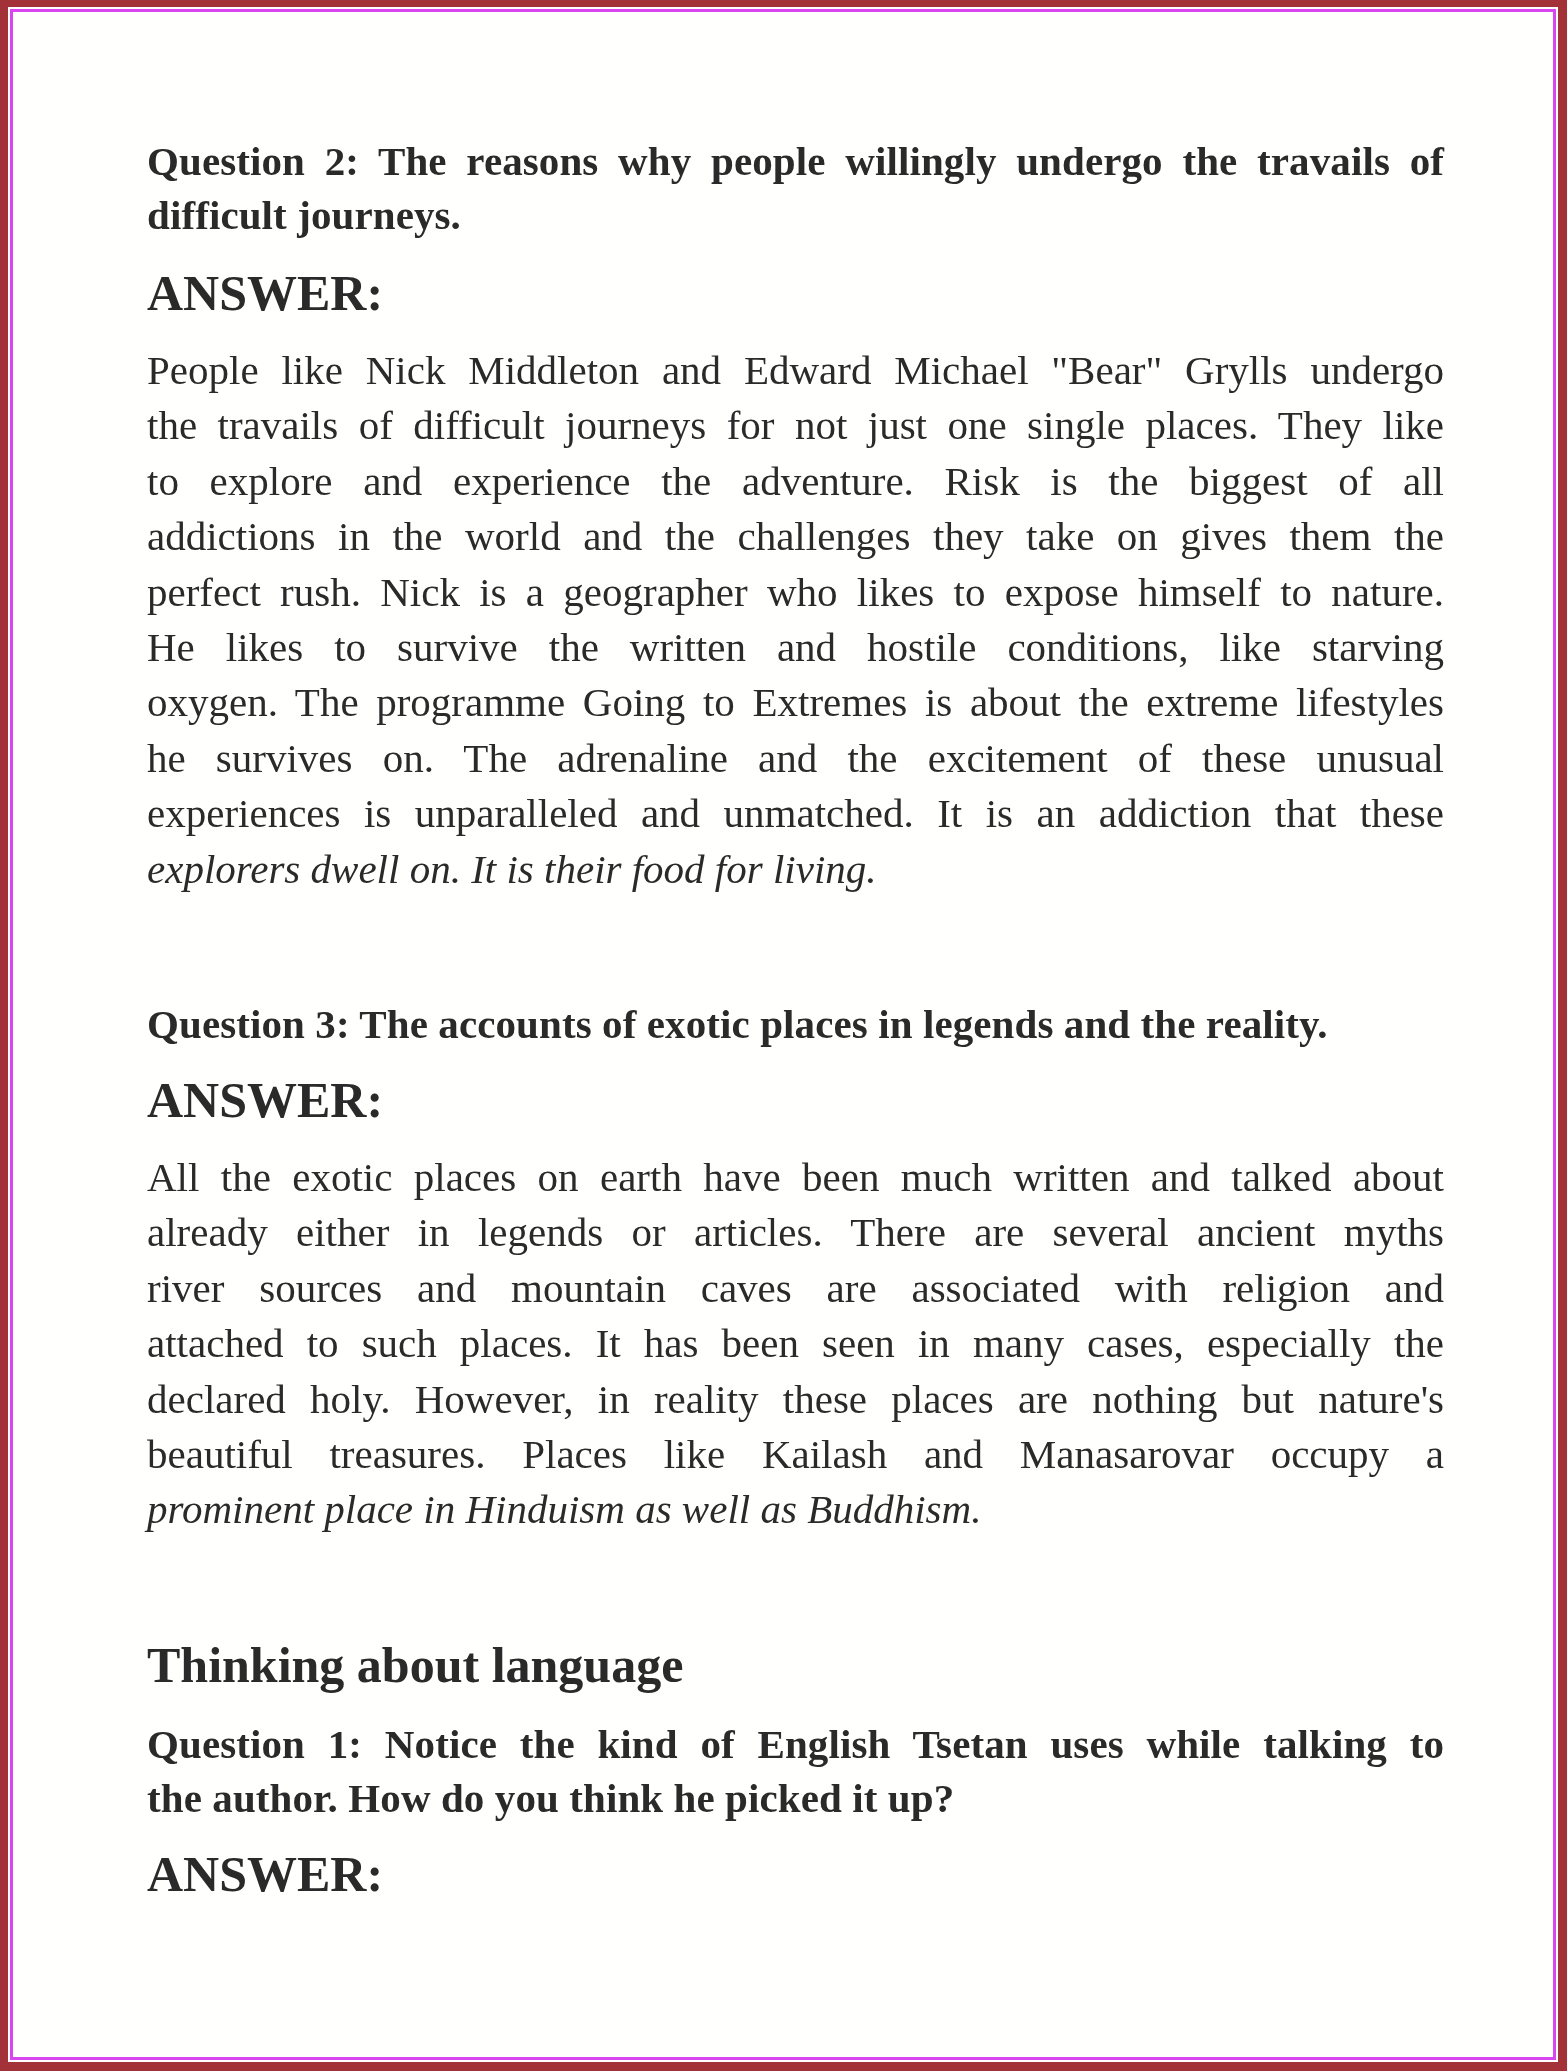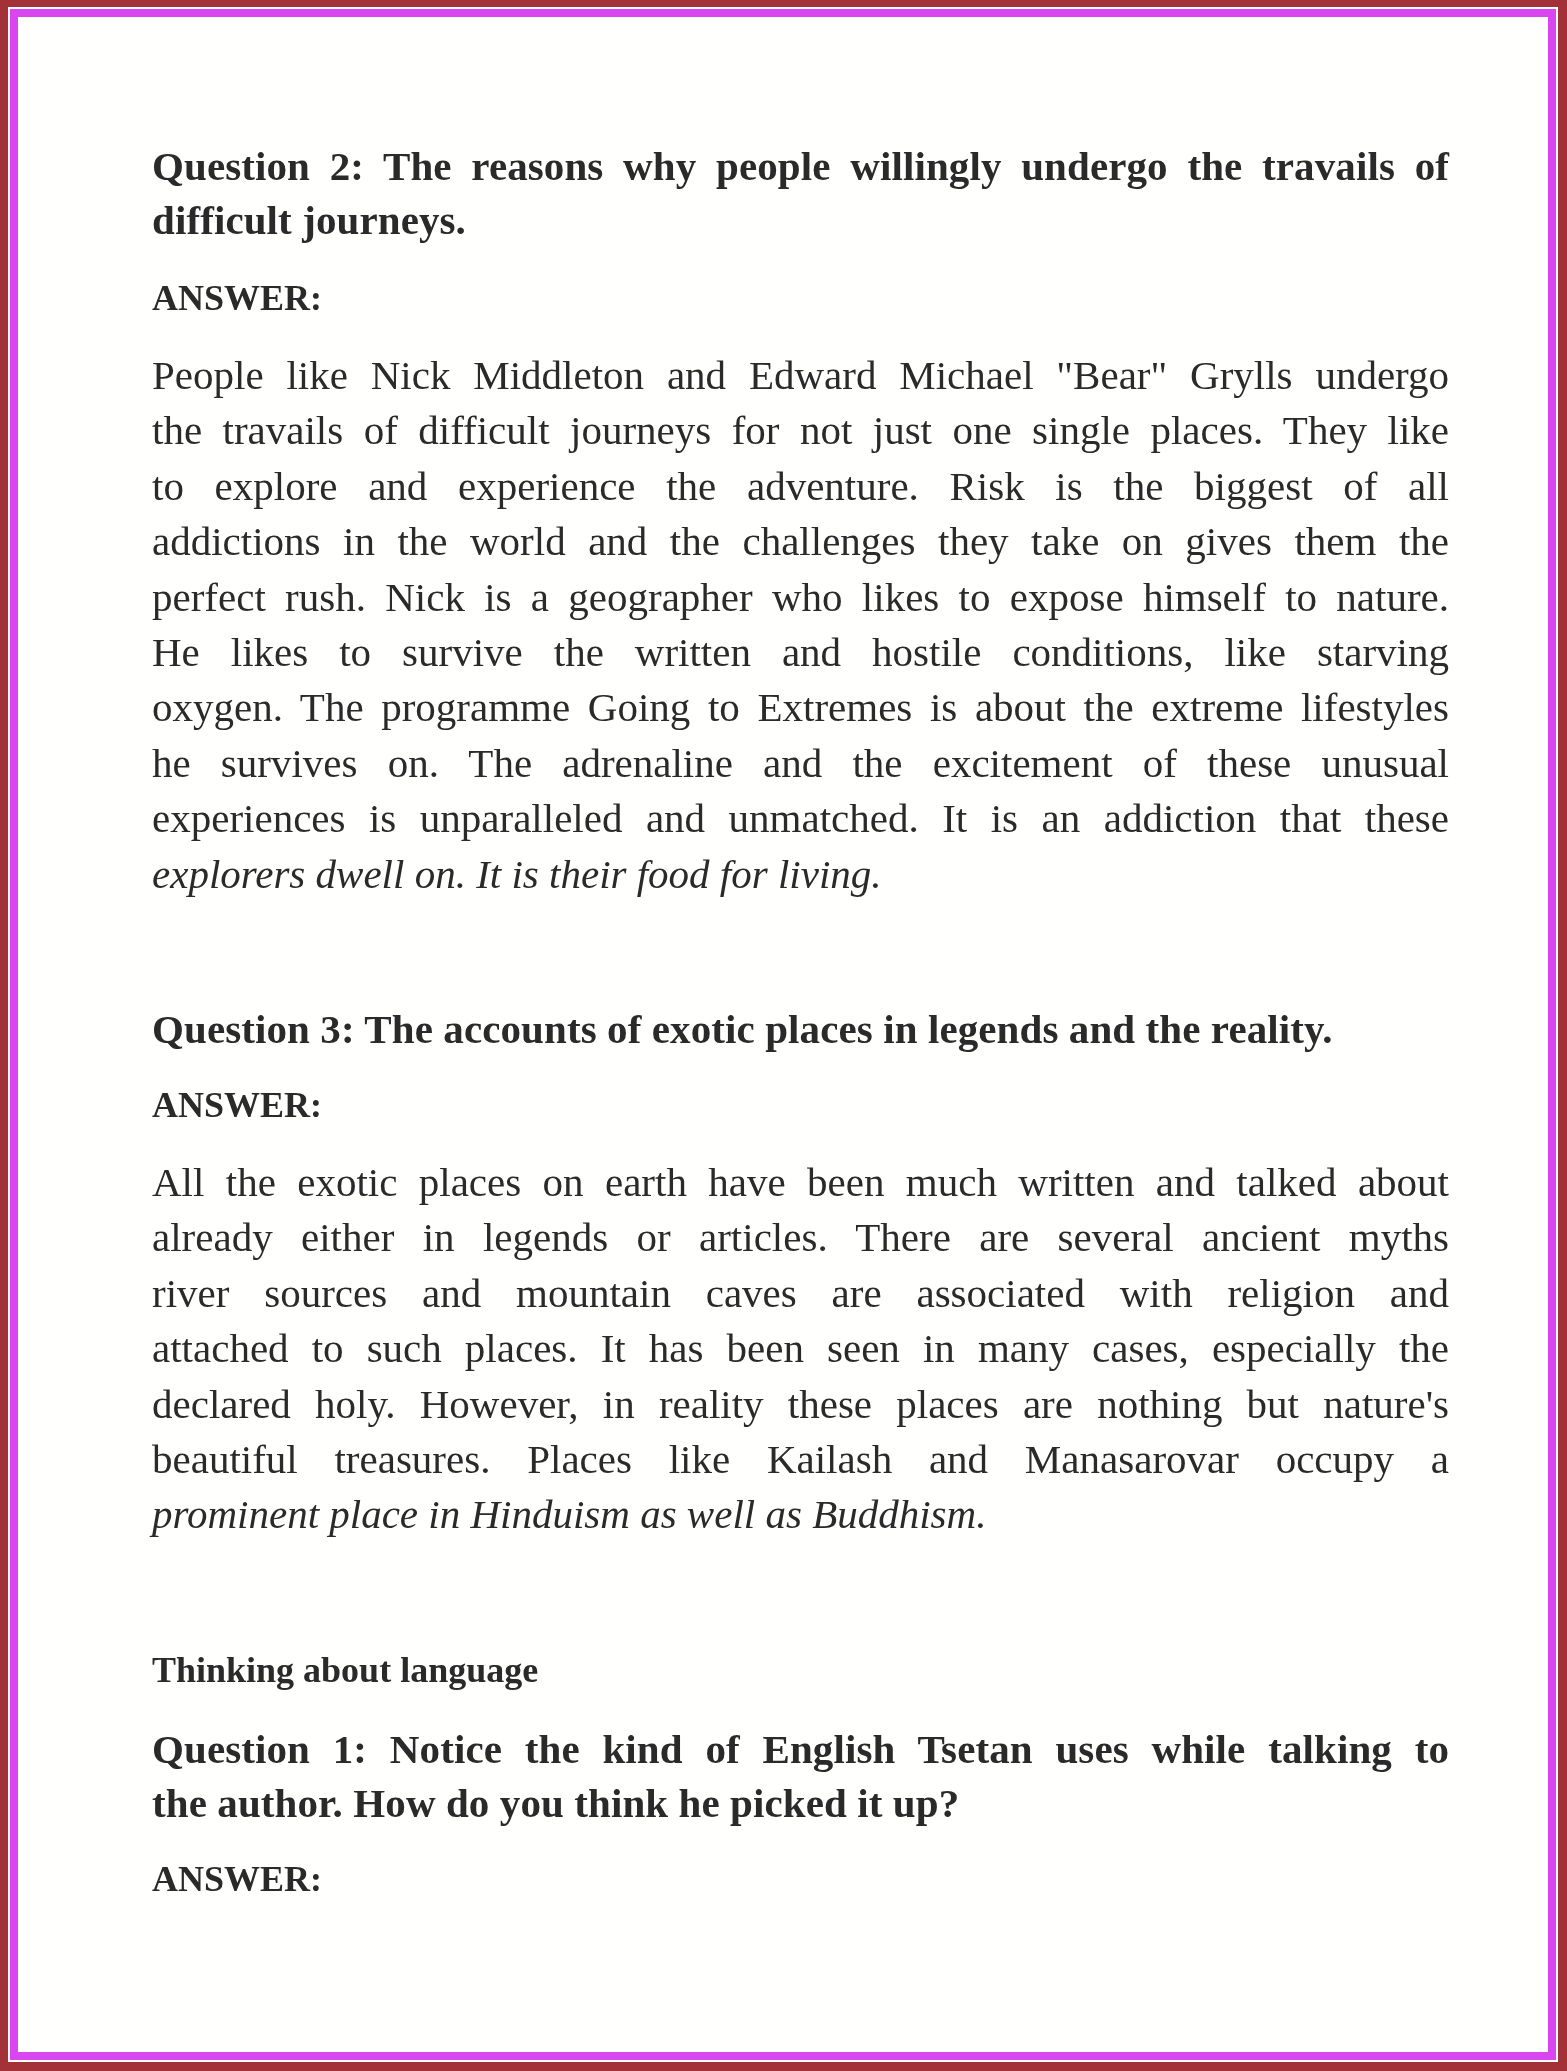--- a/index.html
+++ b/index.html
@@ -8,32 +8,32 @@
     background: #a33138;
     font-family: "Liberation Serif", "DejaVu Serif", serif;
     color: #2a2a2a;
   }
   .page-outer {
     position: absolute; left: 8px; top: 7px; right: 9px; bottom: 9px;
     background: #ffffff;
   }
   .page-inner {
     position: absolute; left: 2px; top: 2px; right: 2px; bottom: 2px;
-    border: 8px solid #d946ef;
+    border: 3px solid #d946ef;
     background: #fffffe;
   }
   .content {
     position: absolute; left: 134px; top: 0; width: 1297px;
   }
   .blk { position: absolute; left: 0; width: 1297px; margin: 0; }
   .q {
     font-weight: bold; font-size: 41px; line-height: 54px;
     text-align: justify; letter-spacing: 0.1px;
   }
-  .ans { font-weight: bold; font-size: 36px; line-height: 54px; }
+  .ans { font-weight: bold; font-size: 50px; line-height: 54px; }
   .para {
     font-size: 41px; line-height: 55.4px; text-align: justify;
     text-align-last: left;
   }
   .para span.ln { display: block; text-align: justify; text-align-last: justify; }
   .para span.ln.end { text-align-last: left; font-style: italic; }
   .q span.ln { display: block; text-align: justify; text-align-last: justify; }
   .q span.ln.end { text-align-last: left; }
 </style>
 </head>

